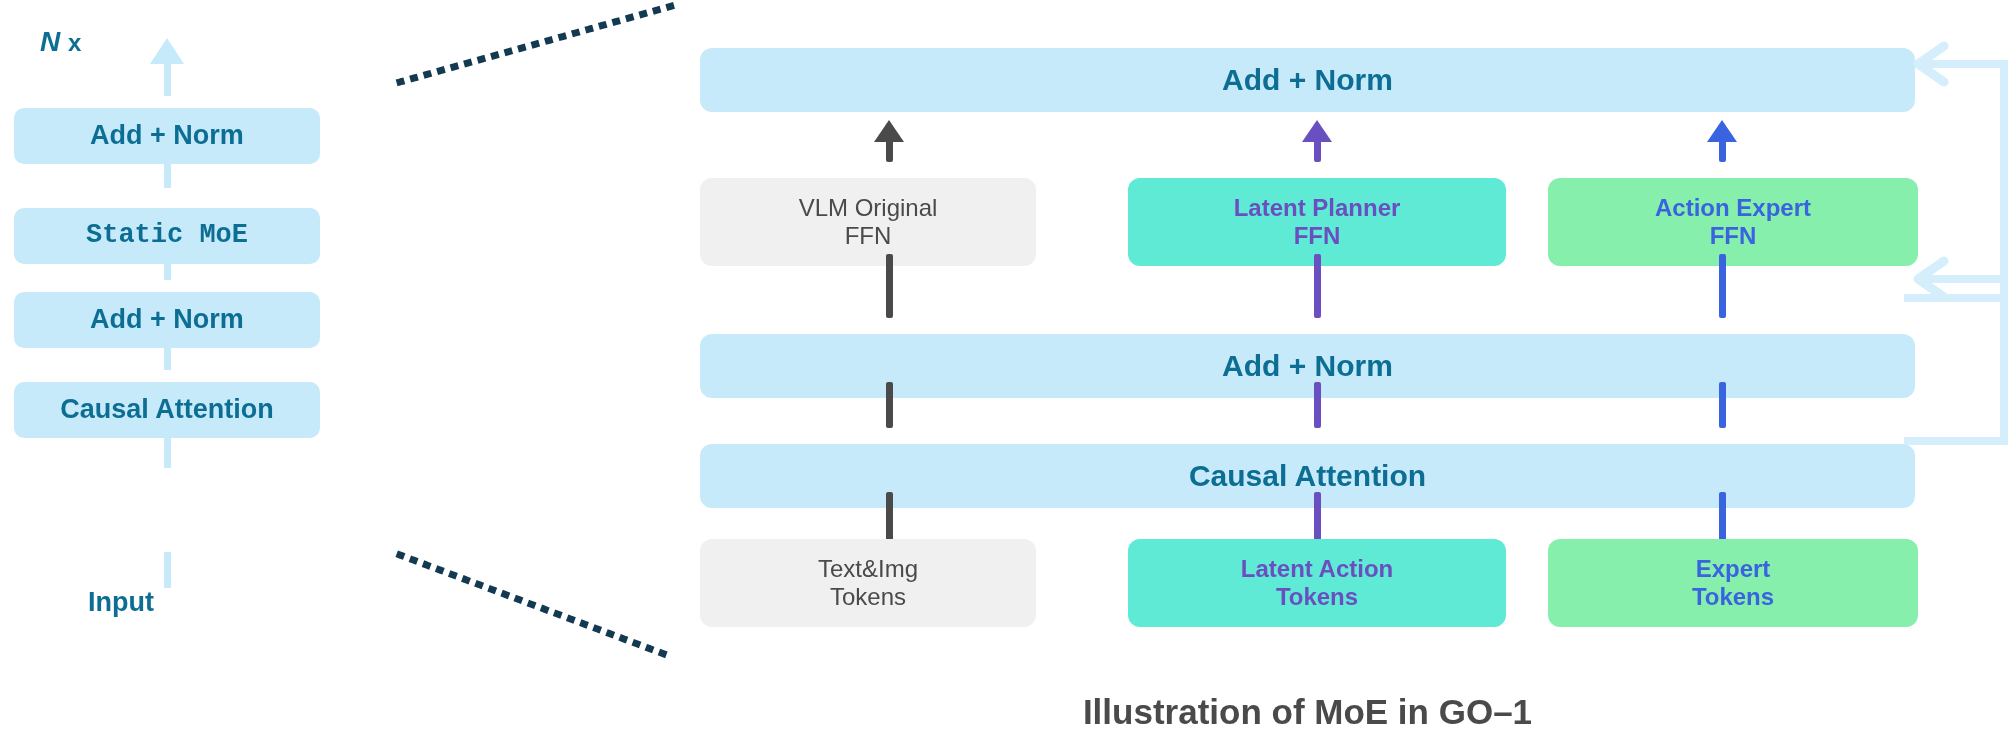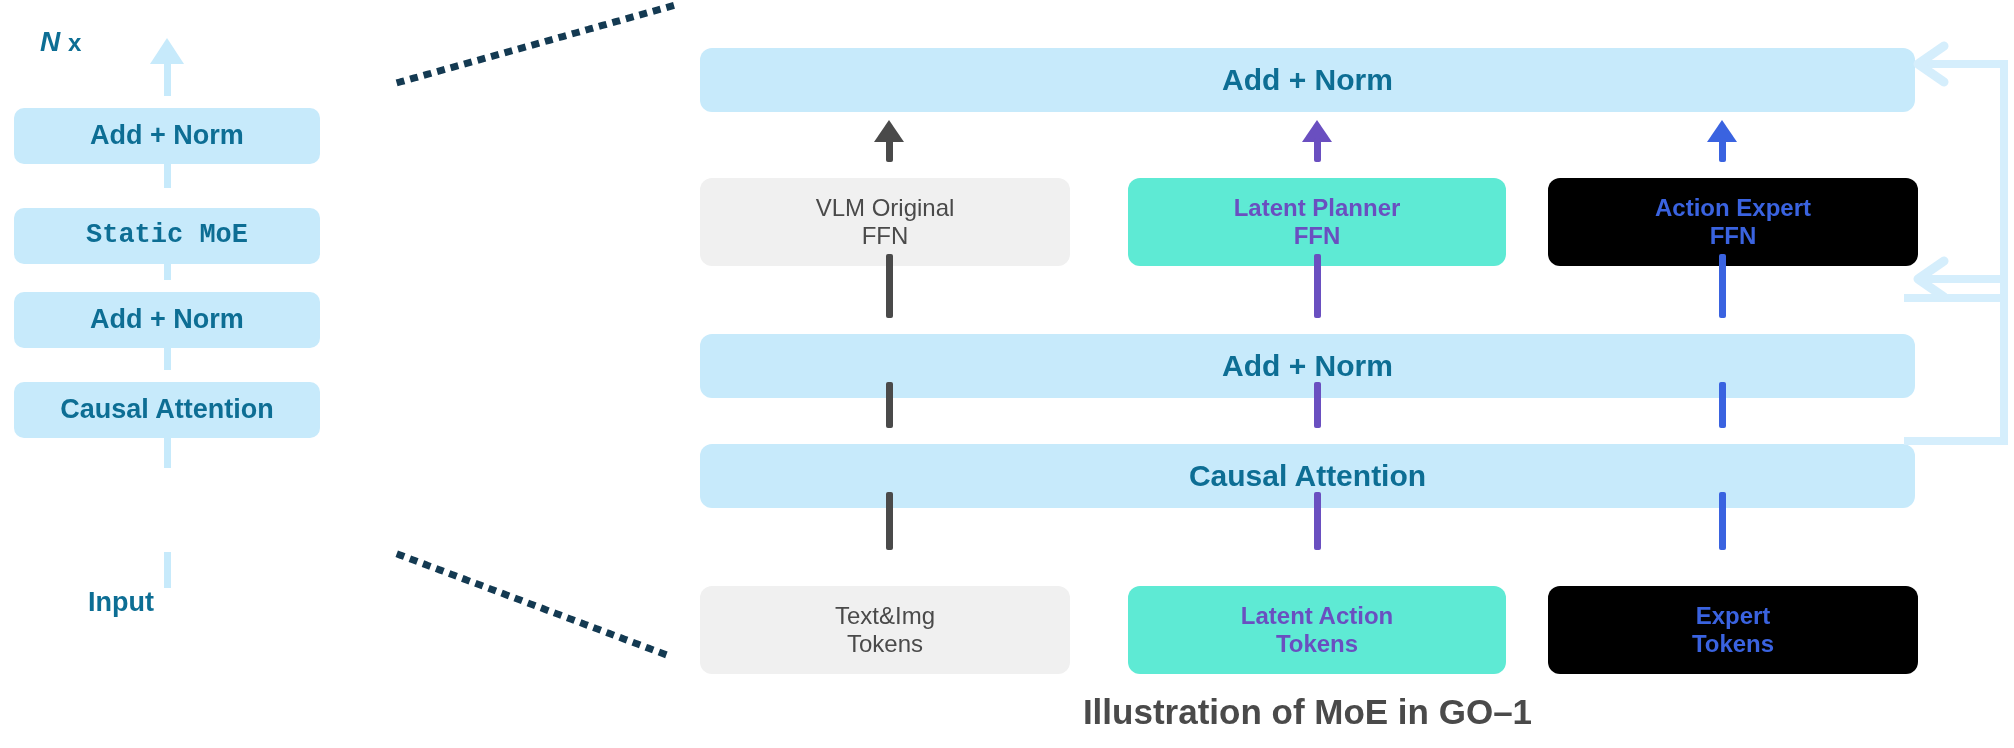--- a/index.html
+++ b/index.html
@@ -112,28 +112,28 @@
   .bar-attention      { top: 428px; }
 
   
   .col-box {
     height: 88px;
     font-size: 24px;
     border-radius: 12px;
   }
   .col-box.gray   { background: #f0f0f0; color: #4a4a4a; font-weight: normal; }
   .col-box.purple { background: #5eead4; color: #6a4fc0; font-weight: bold; }
-  .col-box.blue   { background: #000000; color: #3a63e0; font-weight: bold; }
-
-  .c1 { left: 700px;  width: 370px; }
+  .col-box.blue   { background: #86efac; color: #3a63e0; font-weight: bold; }
+
+  .c1 { left: 700px;  width: 336px; }
   .c2 { left: 1128px; width: 378px; }
   .c3 { left: 1548px; width: 370px; }
 
   .ffn-row    { top: 162px; }
-  .token-row  { top: 570px; }
+  .token-row  { top: 523px; }
 
   
   .stub {
     position: absolute;
     width: 7px;
     border-radius: 2px;
   }
   .stub.gray   { background: #4a4a4a; }
   .stub.purple { background: #6a4fc0; }
   .stub.blue   { background: #3a63e0; }

